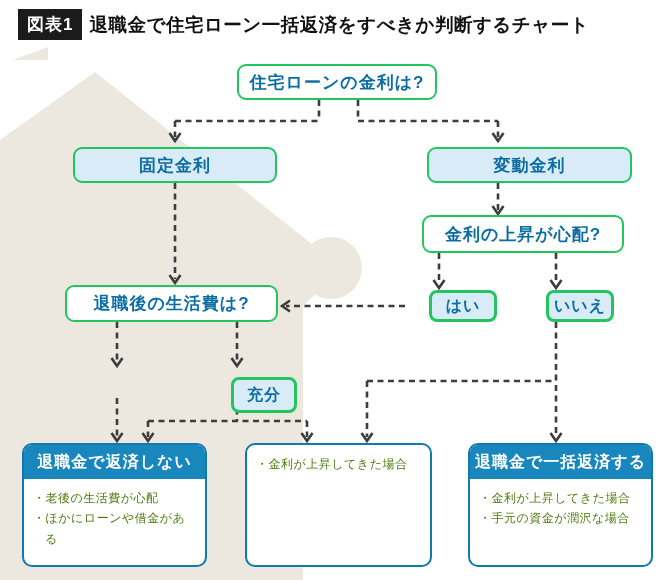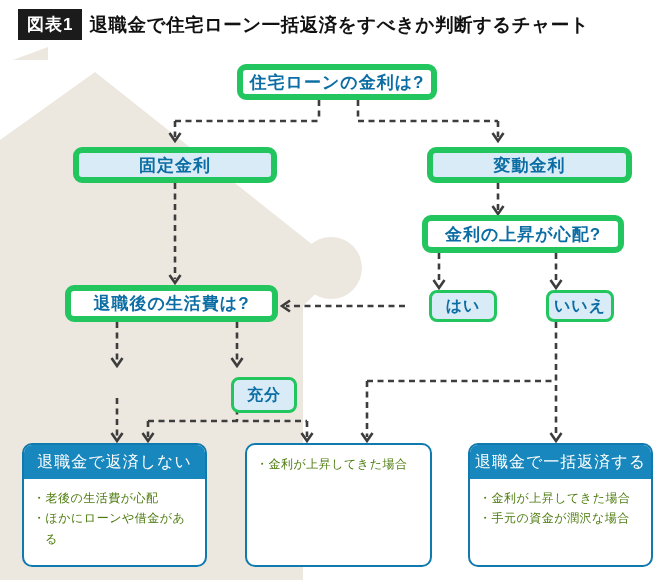--- a/index.html
+++ b/index.html
@@ -8,29 +8,29 @@
   svg{position:absolute;left:0;top:0;}
   #bg-layer{z-index:0;}
   #line-layer{z-index:1;}
   .abs{position:absolute;box-sizing:border-box;}
   
   .title-row{left:10px;top:9px;z-index:3;display:flex;align-items:center;margin-left:8px;}
   .title-badge{background:#1b1b1b;color:#fff;font-weight:bold;font-size:17px;
     padding:4px 9px;letter-spacing:1px;}
   .title-text{margin-left:7px;font-size:18.5px;font-weight:bold;color:#111;letter-spacing:.5px;}
   
-  .node{position:absolute;box-sizing:border-box;z-index:2;border:6px solid #22c55e;
+  .node{position:absolute;box-sizing:border-box;z-index:2;border:2px solid #22c55e;
     border-radius:9px;display:flex;align-items:center;justify-content:center;
     font-weight:bold;color:#0b6da3;background:#fff;font-size:17px;letter-spacing:1px;}
   .node.fill{background:#d9ebf6;}
   .node.small{border-radius:8px;font-size:16px;border-width:3px;margin-left:24px;}
   
   .outcome{position:absolute;box-sizing:border-box;z-index:2;border:2.5px solid #1079ae;
     border-radius:10px;background:#fff;overflow:hidden;}
-  .outcome-header{background:#1787bd;color:#fff;font-weight:normal;text-align:center;
+  .outcome-header{background:#1787bd;color:#fff;font-weight:bold;text-align:center;
     font-size:16px;line-height:34px;height:34px;letter-spacing:1px;}
   .outcome-body{padding:9px 9px 0 9px;font-size:12px;color:#4d7c0f;line-height:1.7;}
   .outcome-body .bullet{padding-left:1em;text-indent:-1em;letter-spacing:.5px;}
 </style>
 </head>
 <body>
 
 <div id="stage">
 
   <svg id="bg-layer" width="670" height="580" viewBox="0 0 670 580">

